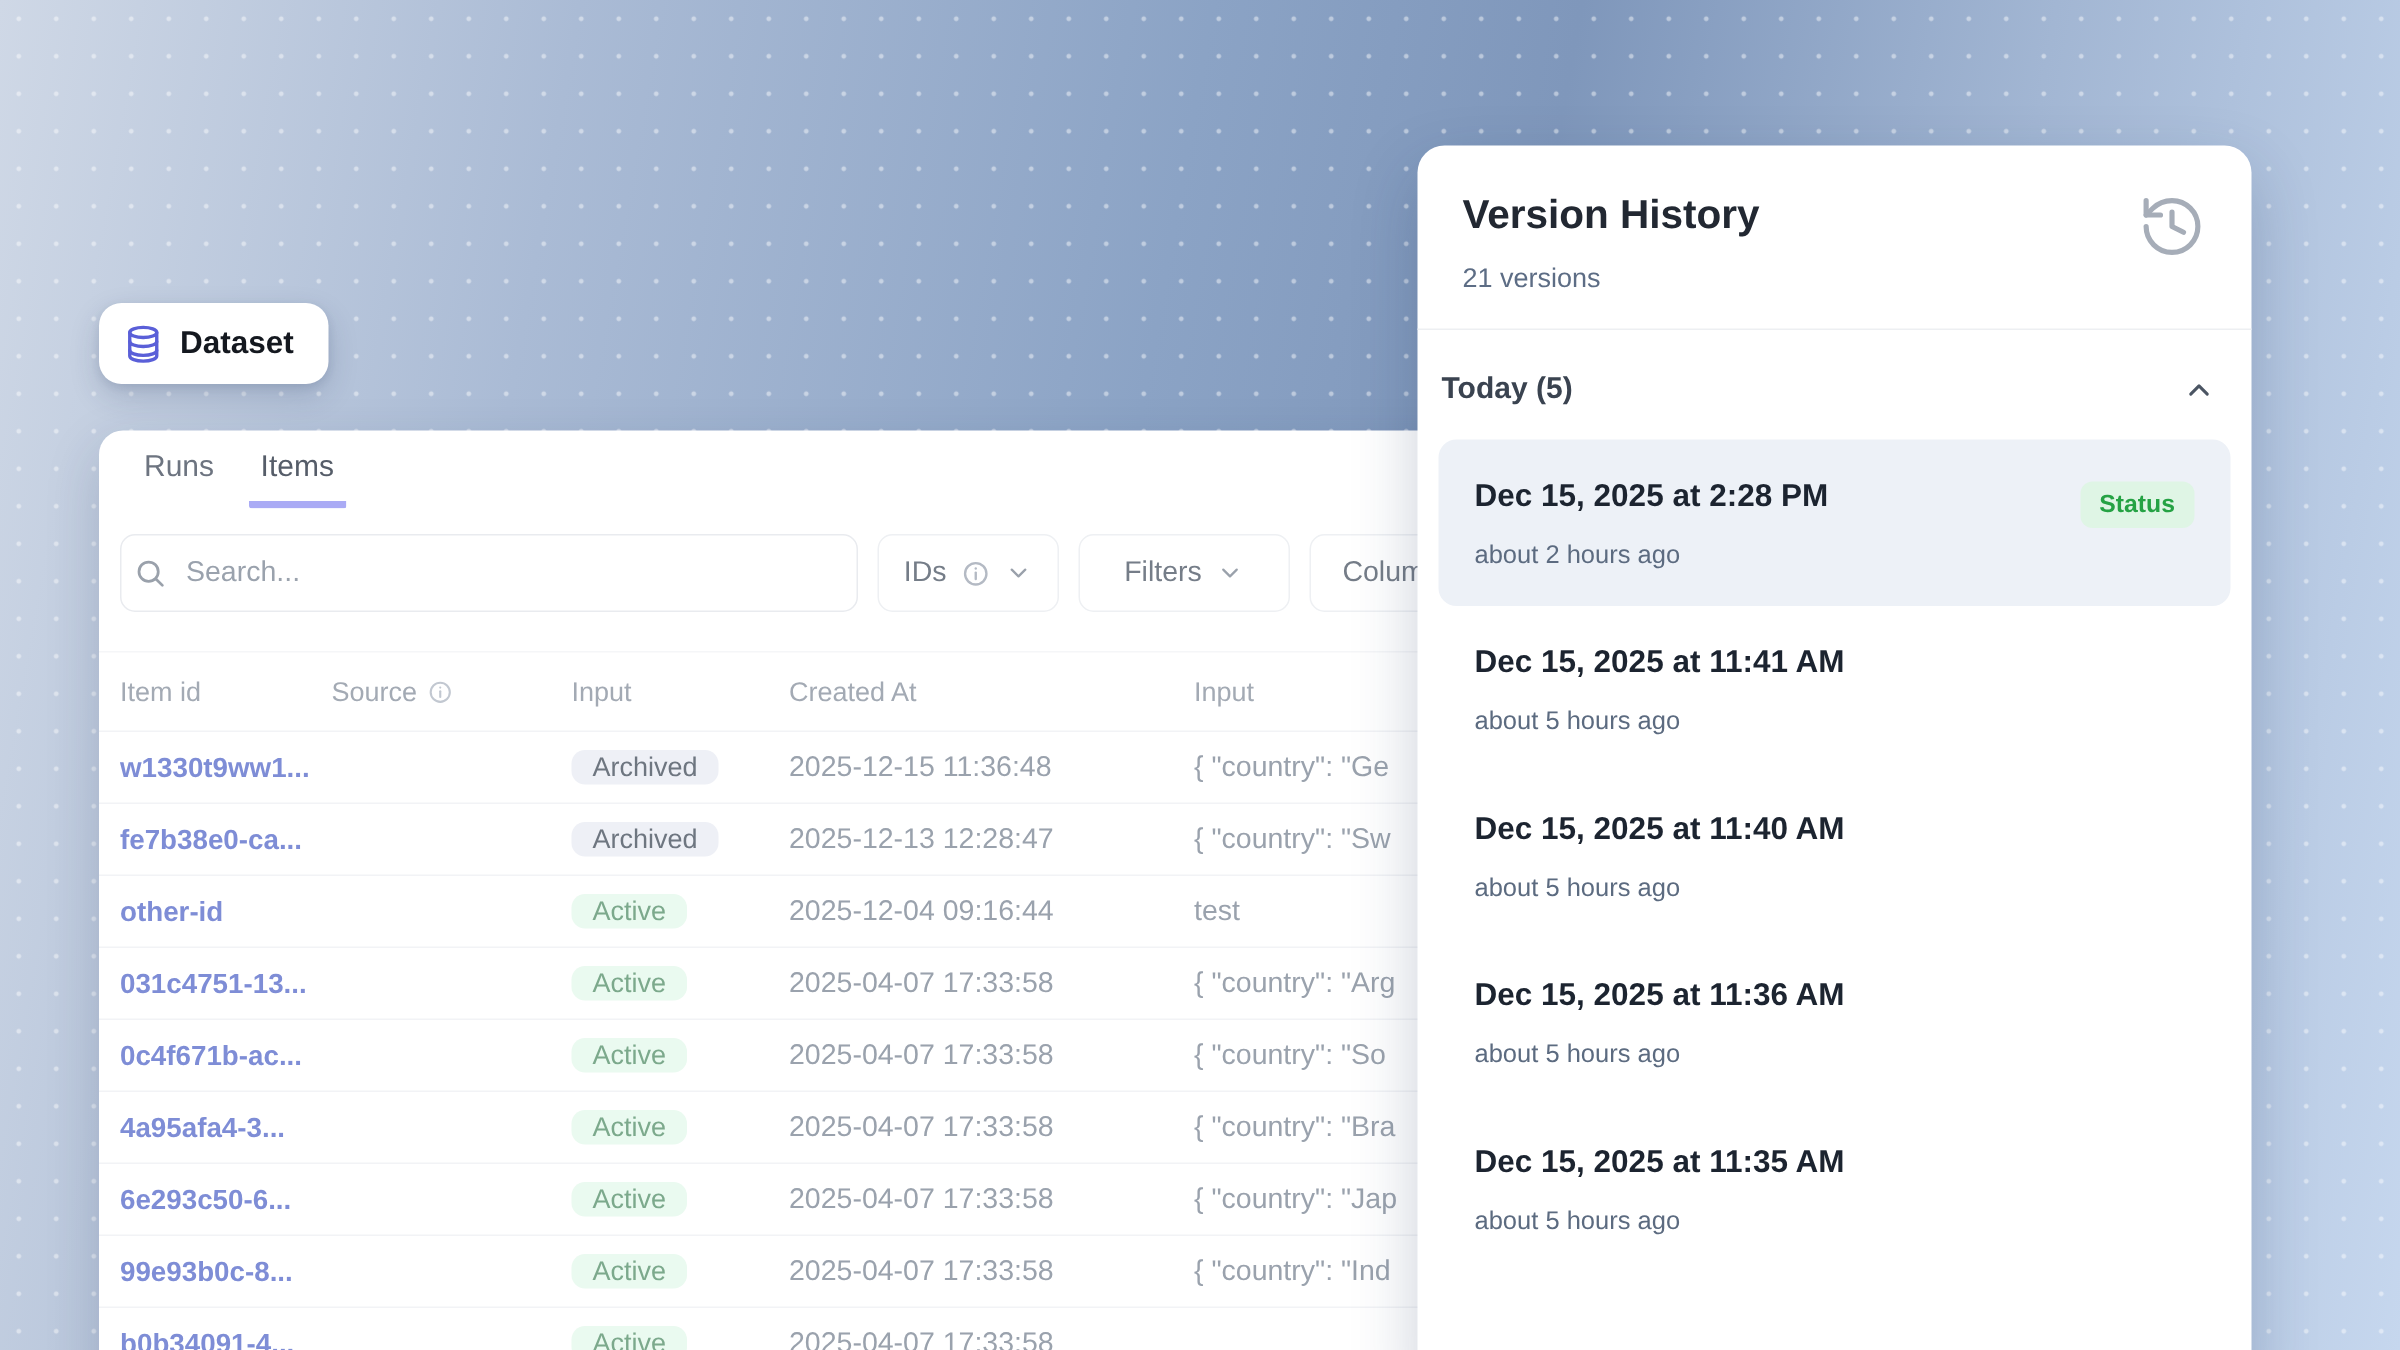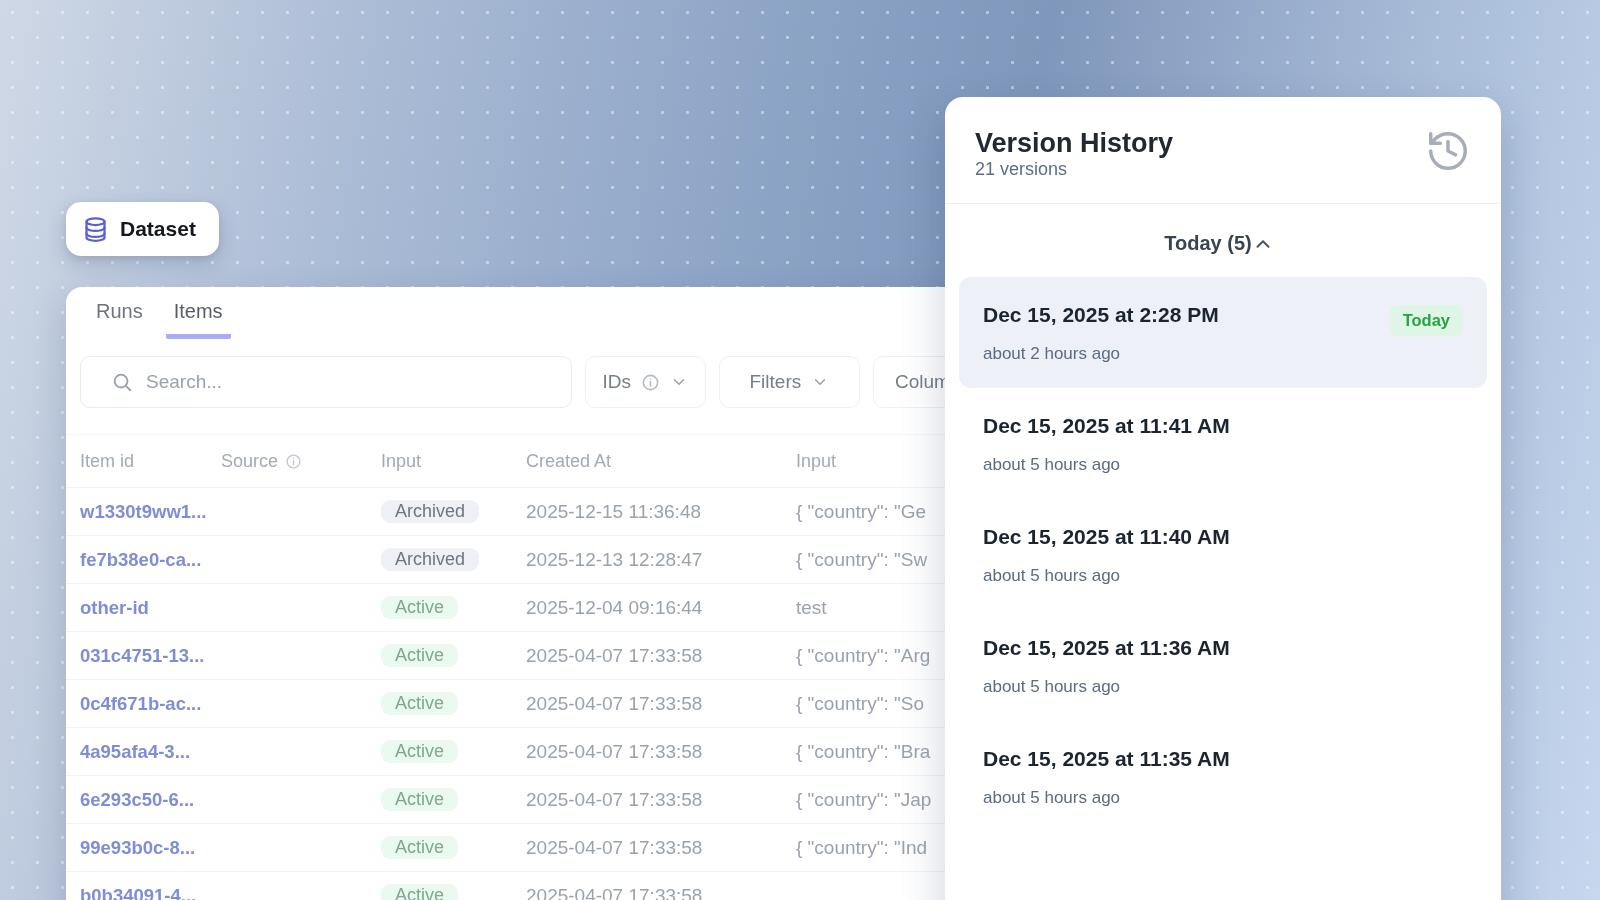--- a/index.html
+++ b/index.html
@@ -31,21 +31,21 @@
   .tabs { display:flex; gap:15px; padding:13px 0 0 22px; }
   .tab {
     font-size:20px; color:#6d7480; padding:0 8px 11px 8px; cursor:default;
     border-bottom:5px solid transparent;
   }
   .tab.active { color:#565d69; border-bottom-color:#aaabf5; border-radius:0 0 2px 2px; }
 
   .toolbar { display:flex; gap:13px; margin-top:17px; padding:0 14px; }
   .search {
     width:495px; height:52px; border:1px solid #e9ebef; border-radius:10px;
-    display:flex; align-items:center; gap:13px; padding:0 30px; background:#fff;
+    display:flex; align-items:center; gap:13px; padding:0 8px; background:#fff;
   }
   .search input {
     border:none; outline:none; font-size:19px; color:#4b5563; width:100%;
     font-family:inherit; background:transparent;
   }
   .search input::placeholder { color:#9aa2ad; }
   .tbtn {
     height:52px; border:1px solid #eef0f3; border-radius:10px; background:#fff;
     display:flex; align-items:center; justify-content:center; gap:10px;
     font-size:19px; color:#757d88;
@@ -82,24 +82,24 @@
   
   .vpanel {
     position:absolute; left:945px; top:97px; width:556px; height:830px;
     background:#ffffff; border-radius:18px; z-index:5;
     box-shadow:0 18px 44px rgba(25,45,85,.22);
   }
   .vheader {
     display:flex; justify-content:space-between; align-items:flex-start;
     padding:31px 30px 23px 30px; border-bottom:1px solid #edeff2;
   }
-  .vtitle { font-size:27px; font-weight:700; color:#222832; margin-bottom:0; }
+  .vtitle { font-size:27px; font-weight:700; color:#222832; margin-bottom:16px; }
   .vcount { font-size:18px; color:#5d6d85; }
   .vsection {
-    display:flex; justify-content:center; align-items:center;
+    display:flex; justify-content:space-between; align-items:center;
     padding:28px 24px 0 16px;
   }
   .vsection .slabel { font-size:20px; font-weight:600; color:#3a4350; }
   .ventries { padding:22px 14px 0 14px; }
   .entry {
     display:flex; justify-content:space-between; align-items:flex-start;
     padding:26px 24px 24px 24px; border-radius:12px;
   }
   .entry.selected { background:#edf1f7; }
   .entry-title { font-size:21px; font-weight:700; color:#1c2430; margin-bottom:17px; }
@@ -279,21 +279,21 @@
       </svg>
     </span>
   </div>
 
   <div class="ventries">
     <div class="entry selected">
       <div class="entry-main">
         <div class="entry-title">Dec 15, 2025 at 2:28 PM</div>
         <div class="entry-time">about 2 hours ago</div>
       </div>
-      <span class="latest-badge">Today</span>
+      <span class="latest-badge">Status</span>
     </div>
     <div class="entry">
       <div class="entry-main">
         <div class="entry-title">Dec 15, 2025 at 11:41 AM</div>
         <div class="entry-time">about 5 hours ago</div>
       </div>
     </div>
     <div class="entry">
       <div class="entry-main">
         <div class="entry-title">Dec 15, 2025 at 11:40 AM</div>

